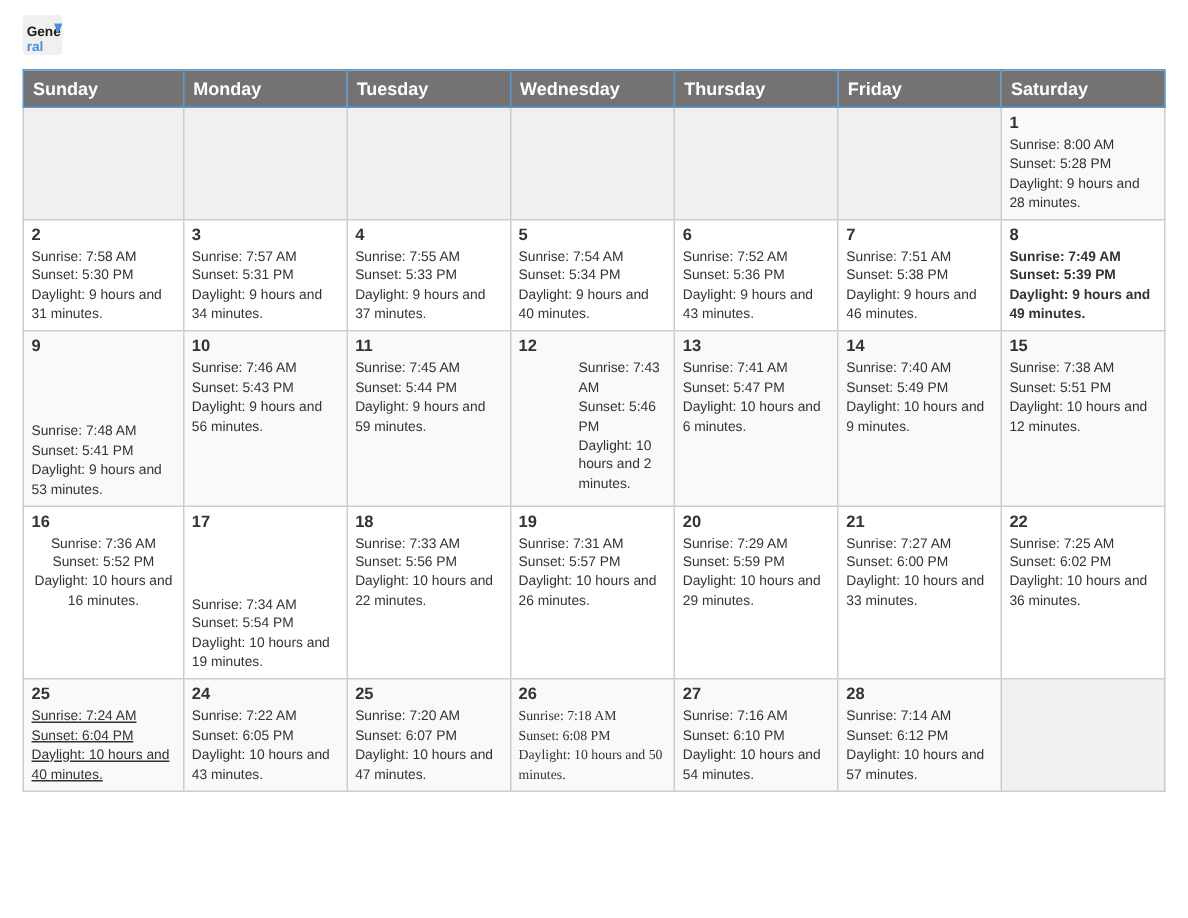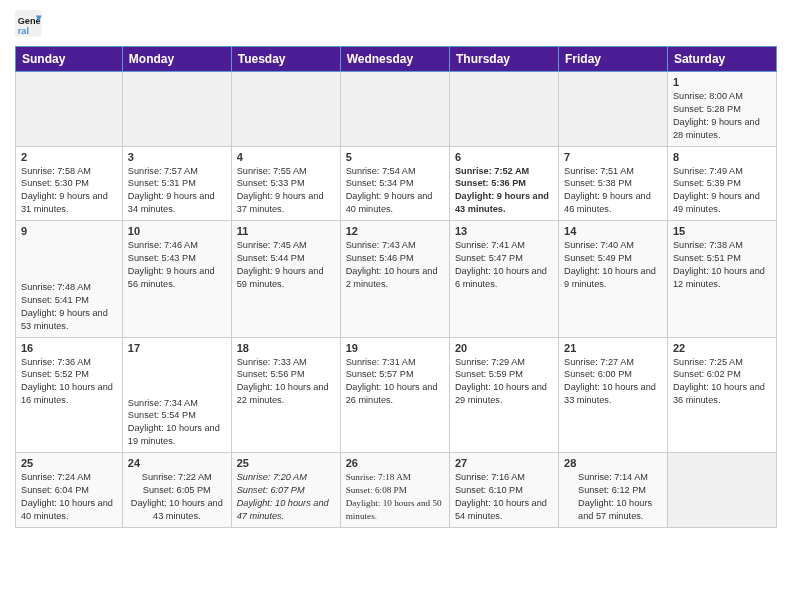--- a/index.html
+++ b/index.html
@@ -5,21 +5,21 @@
     * { box-sizing: border-box; margin: 0; padding: 0; }
     body { font-family: Arial, sans-serif; background: #fff; width: 792px; height: 612px; overflow: hidden; }
     .page { width: 792px; height: 460px; padding: 10px 15px; }
     .header { display: flex; justify-content: space-between; align-items: flex-start; margin-bottom: 8px; }
     .logo { display: flex; align-items: center; }
     .logo-icon { width: 28px; height: 28px; margin-right: 4px; }
     .title-block { text-align: right; }
     .month-title { font-size: 36px; font-weight: bold; color: #333; line-height: 1.1; }
     .location { font-size: 14px; color: #555; }
     .calendar { width: 100%; border-collapse: collapse; }
-    .calendar thead th { background: #4c1d95; color: #fff; font-size: 12px; font-weight: bold; text-align: left; padding: 5px 6px; border: 1px solid #5a9ad0; }
+    .calendar thead th { background: #737373; color: #fff; font-size: 12px; font-weight: bold; text-align: left; padding: 5px 6px; border: 1px solid #5a9ad0; }
     .calendar tbody td { vertical-align: top; border: 1px solid #ccc; padding: 4px 5px; font-size: 9.5px; color: #333; width: 110px; background: #fff; }
     .calendar tbody tr:nth-child(odd) td { background: #f9f9f9; }
     .day-num { font-size: 11px; font-weight: bold; display: block; margin-bottom: 2px; }
     .day-detail { font-size: 9.2px; color: #333; line-height: 1.4; }
     td.empty { background: #f0f0f0 !important; }
     .calendar tbody td:first-child { width: 108px; }
   </style>
 </head>
 <body>
 
@@ -91,33 +91,33 @@
 Daylight: 9 hours and 37 minutes.</div>
           </td>
           <td>
             <span class="day-num">5</span>
             <div class="day-detail" style="white-space: pre-line;">Sunrise: 7:54 AM
 Sunset: 5:34 PM
 Daylight: 9 hours and 40 minutes.</div>
           </td>
           <td>
             <span class="day-num">6</span>
-            <div class="day-detail" style="white-space: pre-line; font-weight: bold;">Sunrise: 7:52 AM
+            <div class="day-detail" style="white-space: pre-line;">Sunrise: 7:52 AM
 Sunset: 5:36 PM
 Daylight: 9 hours and 43 minutes.</div>
           </td>
           <td>
             <span class="day-num">7</span>
             <div class="day-detail" style="white-space: pre-line;">Sunrise: 7:51 AM
 Sunset: 5:38 PM
 Daylight: 9 hours and 46 minutes.</div>
           </td>
           <td>
             <span class="day-num">8</span>
-            <div class="day-detail" style="white-space: pre-line;">Sunrise: 7:49 AM
+            <div class="day-detail" style="white-space: pre-line; font-weight: bold;">Sunrise: 7:49 AM
 Sunset: 5:39 PM
 Daylight: 9 hours and 49 minutes.</div>
           </td>
         </tr>
         <tr>
           <td>
             <span class="day-num">9</span>
             <div class="day-detail" style="white-space: pre-line; margin-top: 44px;">Sunrise: 7:48 AM
 Sunset: 5:41 PM
 Daylight: 9 hours and 53 minutes.</div>
@@ -129,21 +129,21 @@
 Daylight: 9 hours and 56 minutes.</div>
           </td>
           <td>
             <span class="day-num">11</span>
             <div class="day-detail" style="white-space: pre-line;">Sunrise: 7:45 AM
 Sunset: 5:44 PM
 Daylight: 9 hours and 59 minutes.</div>
           </td>
           <td>
             <span class="day-num">12</span>
-            <div class="day-detail" style="white-space: pre-line;">Sunrise: 7:43 AM
+            <div class="day-detail" style="white-space: pre-line; margin-left: 40px;">Sunrise: 7:43 AM
 Sunset: 5:46 PM
 Daylight: 10 hours and 2 minutes.</div>
           </td>
           <td>
             <span class="day-num">13</span>
             <div class="day-detail" style="white-space: pre-line;">Sunrise: 7:41 AM
 Sunset: 5:47 PM
 Daylight: 10 hours and 6 minutes.</div>
           </td>
           <td>
@@ -155,21 +155,21 @@
           <td>
             <span class="day-num">15</span>
             <div class="day-detail" style="white-space: pre-line;">Sunrise: 7:38 AM
 Sunset: 5:51 PM
 Daylight: 10 hours and 12 minutes.</div>
           </td>
         </tr>
         <tr>
           <td>
             <span class="day-num">16</span>
-            <div class="day-detail" style="white-space: pre-line;">Sunrise: 7:36 AM
+            <div class="day-detail" style="white-space: pre-line; text-align: center;">Sunrise: 7:36 AM
 Sunset: 5:52 PM
 Daylight: 10 hours and 16 minutes.</div>
           </td>
           <td>
             <span class="day-num">17</span>
             <div class="day-detail" style="white-space: pre-line; margin-top: 43px;">Sunrise: 7:34 AM
 Sunset: 5:54 PM
 Daylight: 10 hours and 19 minutes.</div>
           </td>
           <td>
@@ -199,51 +199,51 @@
           <td>
             <span class="day-num">22</span>
             <div class="day-detail" style="white-space: pre-line;">Sunrise: 7:25 AM
 Sunset: 6:02 PM
 Daylight: 10 hours and 36 minutes.</div>
           </td>
         </tr>
         <tr>
           <td>
             <span class="day-num">25</span>
-            <div class="day-detail" style="white-space: pre-line;">Sunrise: 7:24 AM
+            <div class="day-detail" style="white-space: pre-line; text-decoration: underline;">Sunrise: 7:24 AM
 Sunset: 6:04 PM
 Daylight: 10 hours and 40 minutes.</div>
           </td>
           <td>
             <span class="day-num">24</span>
-            <div class="day-detail" style="white-space: pre-line; text-align: center;">Sunrise: 7:22 AM
+            <div class="day-detail" style="white-space: pre-line;">Sunrise: 7:22 AM
 Sunset: 6:05 PM
 Daylight: 10 hours and 43 minutes.</div>
           </td>
           <td>
             <span class="day-num">25</span>
-            <div class="day-detail" style="white-space: pre-line; font-style: italic;">Sunrise: 7:20 AM
+            <div class="day-detail" style="white-space: pre-line;">Sunrise: 7:20 AM
 Sunset: 6:07 PM
 Daylight: 10 hours and 47 minutes.</div>
           </td>
           <td>
             <span class="day-num">26</span>
             <div class="day-detail" style="white-space: pre-line; font-family: Liberation Serif, serif;">Sunrise: 7:18 AM
 Sunset: 6:08 PM
 Daylight: 10 hours and 50 minutes.</div>
           </td>
           <td>
             <span class="day-num">27</span>
             <div class="day-detail" style="white-space: pre-line;">Sunrise: 7:16 AM
 Sunset: 6:10 PM
 Daylight: 10 hours and 54 minutes.</div>
           </td>
           <td>
             <span class="day-num">28</span>
-            <div class="day-detail" style="white-space: pre-line; margin-left: 14px;">Sunrise: 7:14 AM
+            <div class="day-detail" style="white-space: pre-line;">Sunrise: 7:14 AM
 Sunset: 6:12 PM
 Daylight: 10 hours and 57 minutes.</div>
           </td>
           <td class="empty"></td>
         </tr>
       </tbody>
   </table>
 </div>
 
 </body></html>

